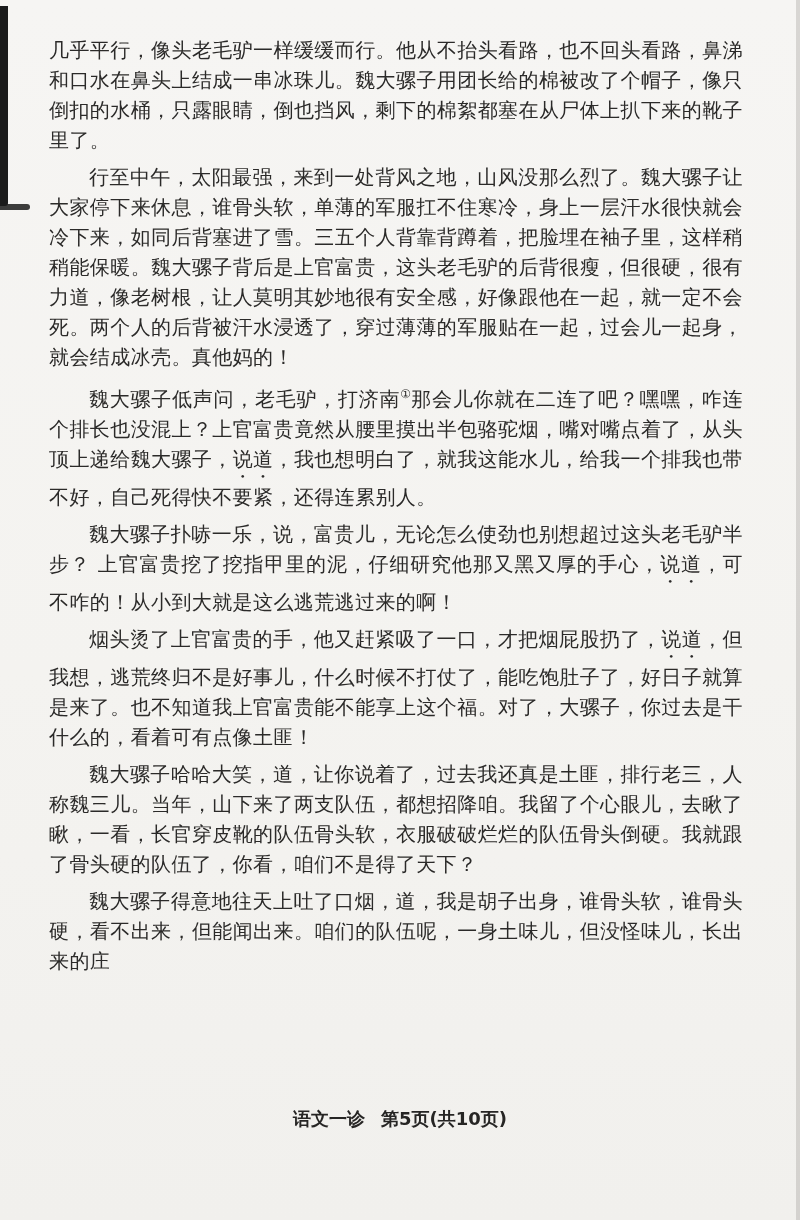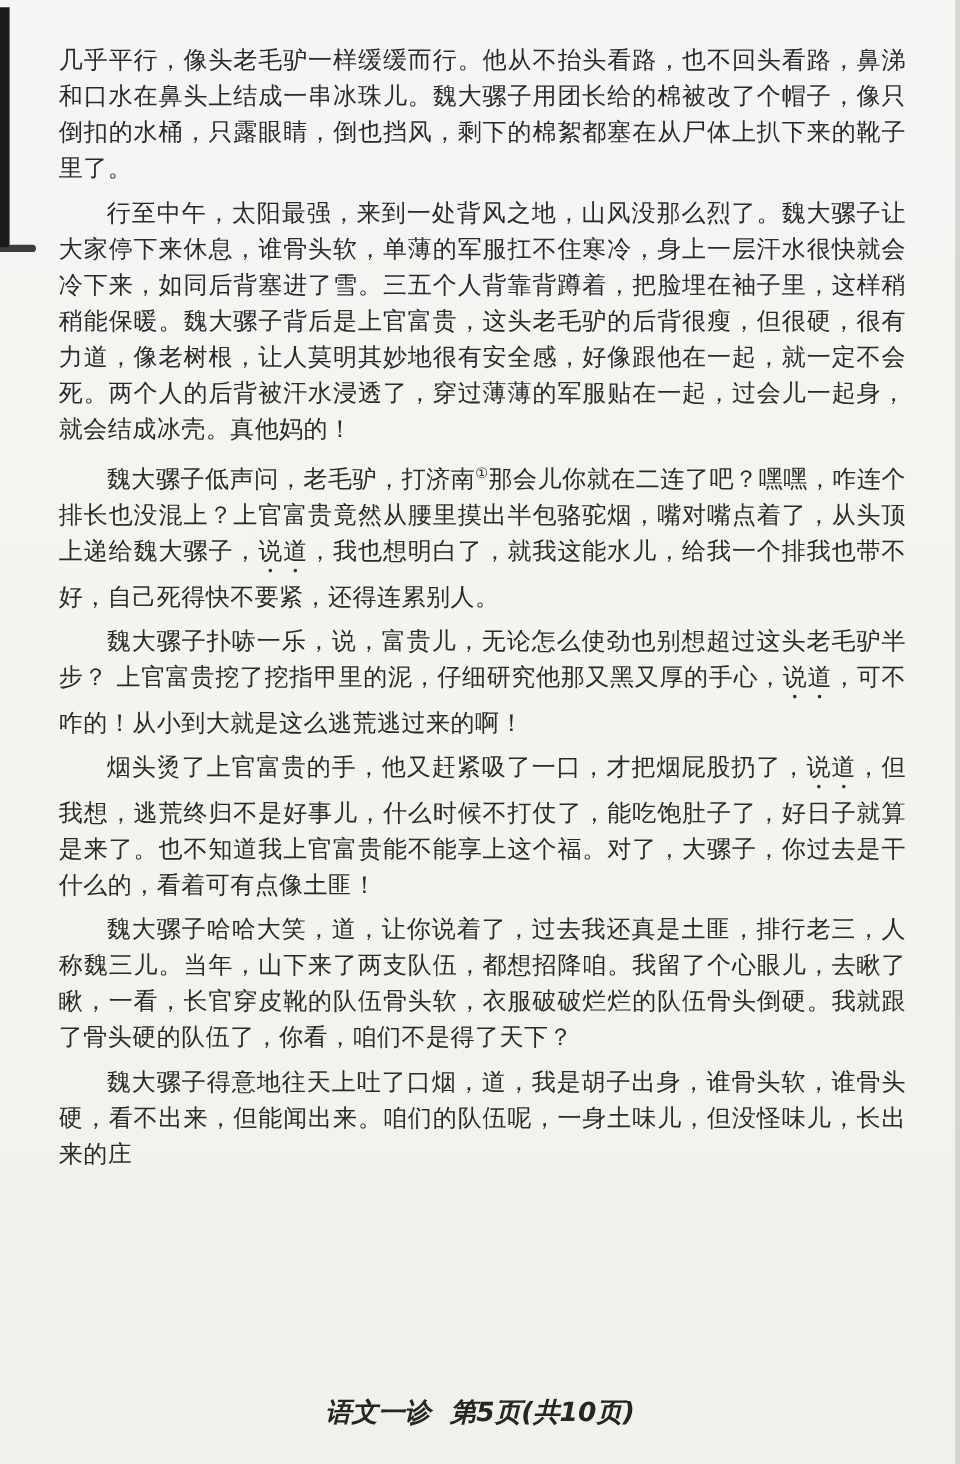--- a/index.html
+++ b/index.html
@@ -36,42 +36,41 @@
   .passage {
     position: absolute;
     left: 49px; right: 41px; top: 35px;
     font-size: 20px;
     line-height: 30px;
     letter-spacing: 0.4px;
     color: #2b2a29;
     text-align: justify;
     text-justify: inter-ideograph;
   }
-  .para { margin: 0 4px 7px 0; }
+  .para { margin: 0 16px 7px 0; }
   .para.indent { text-indent: 2em; }
   .em-dots {
     -webkit-text-emphasis: filled dot #2b2a29;
     text-emphasis: filled dot #2b2a29;
     -webkit-text-emphasis-position: under;
     text-emphasis-position: under right;
   }
   .sup {
     font-size: 12px;
     vertical-align: super;
     letter-spacing: 0;
   }
   .footer {
     position: absolute;
-    left: 0; right: 0; top: 1162px;
+    left: 0; right: 0; top: 1107px;
     text-align: center;
-    font-size: 22px;
+    font-size: 18px;
     font-weight: bold;
     color: #262524;
     font-family: "DejaVu Sans", "Liberation Sans", sans-serif;
-    font-style: italic;
   }
   .footer .gap { display: inline-block; width: 16px; }
 </style>
 </head>
 <body>
 
 <div class="page">
   <div class="scan-edge-left"></div>
   <div class="scan-edge-right"></div>
 

